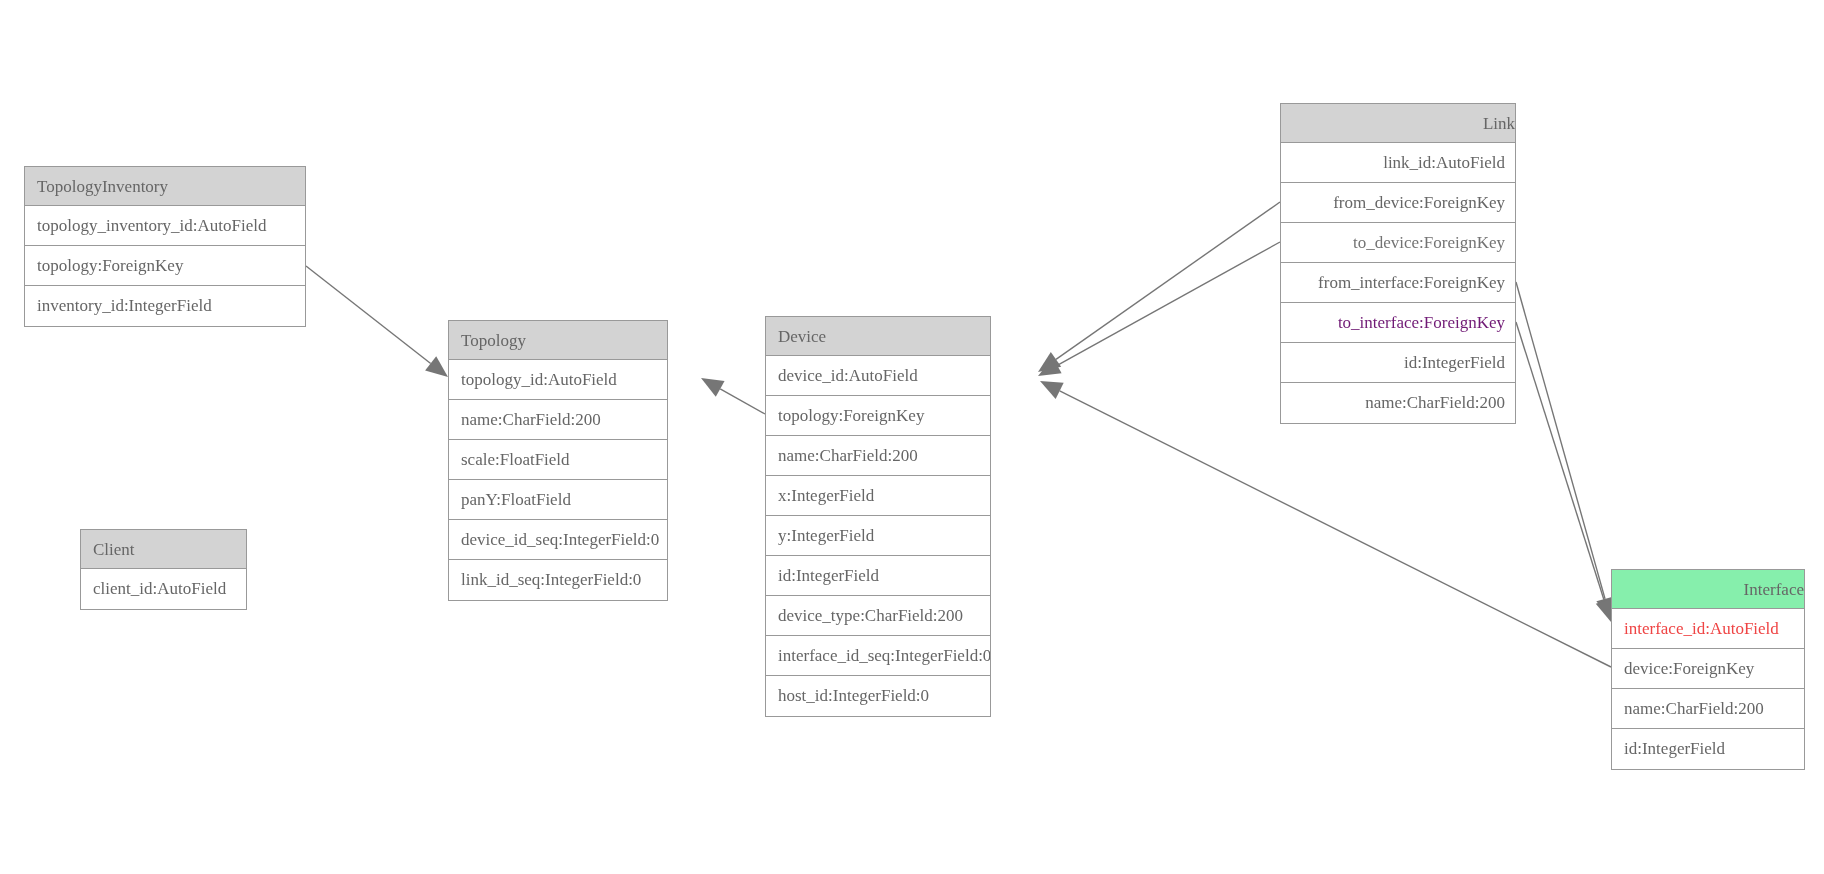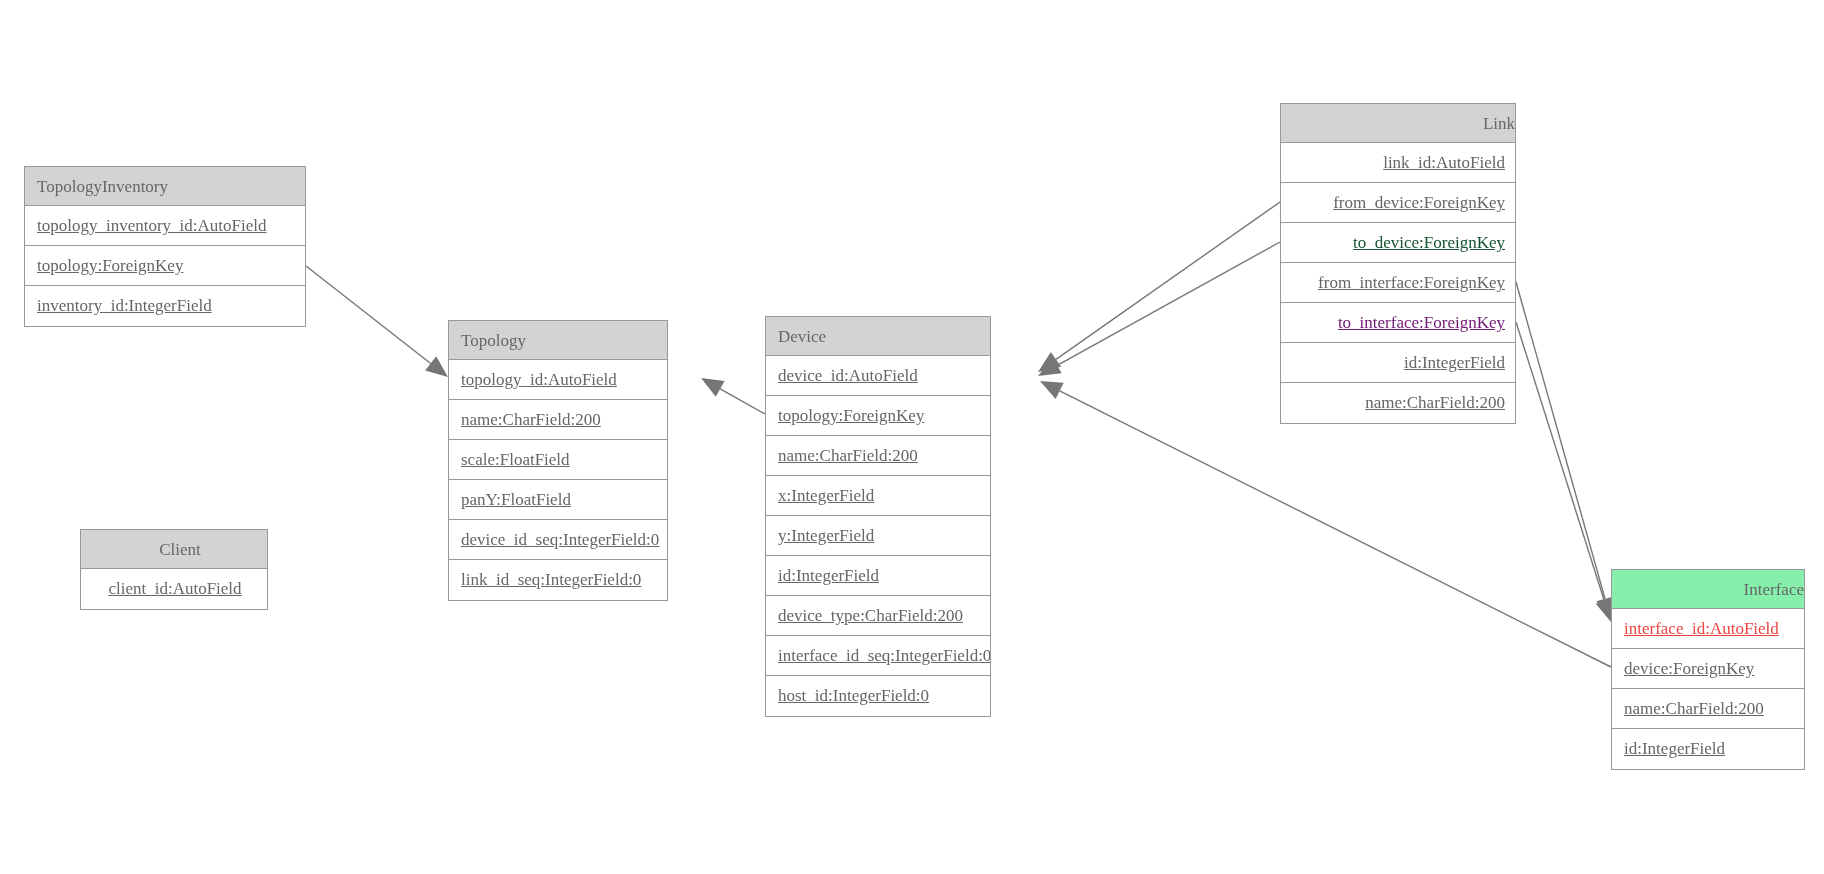--- a/index.html
+++ b/index.html
@@ -45,21 +45,20 @@
   .entity-field {
     color: #666666;
     font-size: 17px;
     line-height: 40px;
     height: 40px;
     padding: 0 10px 0 12px;
     box-sizing: border-box;
     border-bottom: 1px solid #999999;
     white-space: nowrap;
     overflow: hidden;
-    text-decoration: underline;
   }
   .entity-field:last-child {
     border-bottom: none;
   }
 </style>
 </head>
 <body>
 
 <div id="canvas">
 
@@ -94,21 +93,21 @@
       </g>
     </svg>
 
   <div id="entity-layer">
       <div class="entity" style="left: 24px; top: 166px; width: 282px; border-color: rgb(153, 153, 153);">
         <div class="entity-header" style="background: rgb(211, 211, 211); color: rgb(102, 102, 102); border-bottom-color: rgb(153, 153, 153);">TopologyInventory</div>
         <div class="entity-field" style="color: rgb(102, 102, 102); border-bottom-color: rgb(153, 153, 153);">topology_inventory_id:AutoField</div>
         <div class="entity-field" style="color: rgb(102, 102, 102); border-bottom-color: rgb(153, 153, 153);">topology:ForeignKey</div>
         <div class="entity-field" style="color: rgb(102, 102, 102); border-bottom-color: rgb(153, 153, 153);">inventory_id:IntegerField</div>
       </div>
-      <div class="entity" style="left: 80px; top: 529px; width: 188px; border-color: rgb(153, 153, 153); text-align: center;">
+      <div class="entity" style="left: 80px; top: 529px; width: 167px; border-color: rgb(153, 153, 153);">
         <div class="entity-header" style="background: rgb(211, 211, 211); color: rgb(102, 102, 102); border-bottom-color: rgb(153, 153, 153);">Client</div>
         <div class="entity-field" style="color: rgb(102, 102, 102); border-bottom-color: rgb(153, 153, 153);">client_id:AutoField</div>
       </div>
       <div class="entity" style="left: 448px; top: 320px; width: 220px; border-color: rgb(153, 153, 153);">
         <div class="entity-header" style="background: rgb(211, 211, 211); color: rgb(102, 102, 102); border-bottom-color: rgb(153, 153, 153);">Topology</div>
         <div class="entity-field" style="color: rgb(102, 102, 102); border-bottom-color: rgb(153, 153, 153);">topology_id:AutoField</div>
         <div class="entity-field" style="color: rgb(102, 102, 102); border-bottom-color: rgb(153, 153, 153);">name:CharField:200</div>
         <div class="entity-field" style="color: rgb(102, 102, 102); border-bottom-color: rgb(153, 153, 153);">scale:FloatField</div>
         <div class="entity-field" style="color: rgb(102, 102, 102); border-bottom-color: rgb(153, 153, 153);">panY:FloatField</div>
         <div class="entity-field" style="color: rgb(102, 102, 102); border-bottom-color: rgb(153, 153, 153);">device_id_seq:IntegerField:0</div>
@@ -123,21 +122,21 @@
         <div class="entity-field" style="color: rgb(102, 102, 102); border-bottom-color: rgb(153, 153, 153);">y:IntegerField</div>
         <div class="entity-field" style="color: rgb(102, 102, 102); border-bottom-color: rgb(153, 153, 153);">id:IntegerField</div>
         <div class="entity-field" style="color: rgb(102, 102, 102); border-bottom-color: rgb(153, 153, 153);">device_type:CharField:200</div>
         <div class="entity-field" style="color: rgb(102, 102, 102); border-bottom-color: rgb(153, 153, 153);">interface_id_seq:IntegerField:0</div>
         <div class="entity-field" style="color: rgb(102, 102, 102); border-bottom-color: rgb(153, 153, 153);">host_id:IntegerField:0</div>
       </div>
       <div class="entity" style="left: 1280px; top: 103px; width: 236px; border-color: rgb(153, 153, 153); text-align: right;">
         <div class="entity-header" style="background: rgb(211, 211, 211); color: rgb(102, 102, 102); border-bottom-color: rgb(153, 153, 153);">Link</div>
         <div class="entity-field" style="color: rgb(102, 102, 102); border-bottom-color: rgb(153, 153, 153);">link_id:AutoField</div>
         <div class="entity-field" style="color: rgb(102, 102, 102); border-bottom-color: rgb(153, 153, 153);">from_device:ForeignKey</div>
-        <div class="entity-field" style="color: #14532d; border-bottom-color: rgb(153, 153, 153);">to_device:ForeignKey</div>
+        <div class="entity-field" style="color: #737373; border-bottom-color: rgb(153, 153, 153);">to_device:ForeignKey</div>
         <div class="entity-field" style="color: rgb(102, 102, 102); border-bottom-color: rgb(153, 153, 153);">from_interface:ForeignKey</div>
         <div class="entity-field" style="color: #701a75; border-bottom-color: rgb(153, 153, 153);">to_interface:ForeignKey</div>
         <div class="entity-field" style="color: rgb(102, 102, 102); border-bottom-color: rgb(153, 153, 153);">id:IntegerField</div>
         <div class="entity-field" style="color: rgb(102, 102, 102); border-bottom-color: rgb(153, 153, 153);">name:CharField:200</div>
       </div>
       <div class="entity" style="left: 1611px; top: 569px; width: 194px; border-color: rgb(153, 153, 153);">
         <div class="entity-header" style="background: #86efac; color: rgb(102, 102, 102); border-bottom-color: rgb(153, 153, 153); text-align: right;">Interface</div>
         <div class="entity-field" style="color: #ef4444; border-bottom-color: rgb(153, 153, 153);">interface_id:AutoField</div>
         <div class="entity-field" style="color: rgb(102, 102, 102); border-bottom-color: rgb(153, 153, 153);">device:ForeignKey</div>
         <div class="entity-field" style="color: rgb(102, 102, 102); border-bottom-color: rgb(153, 153, 153);">name:CharField:200</div>

